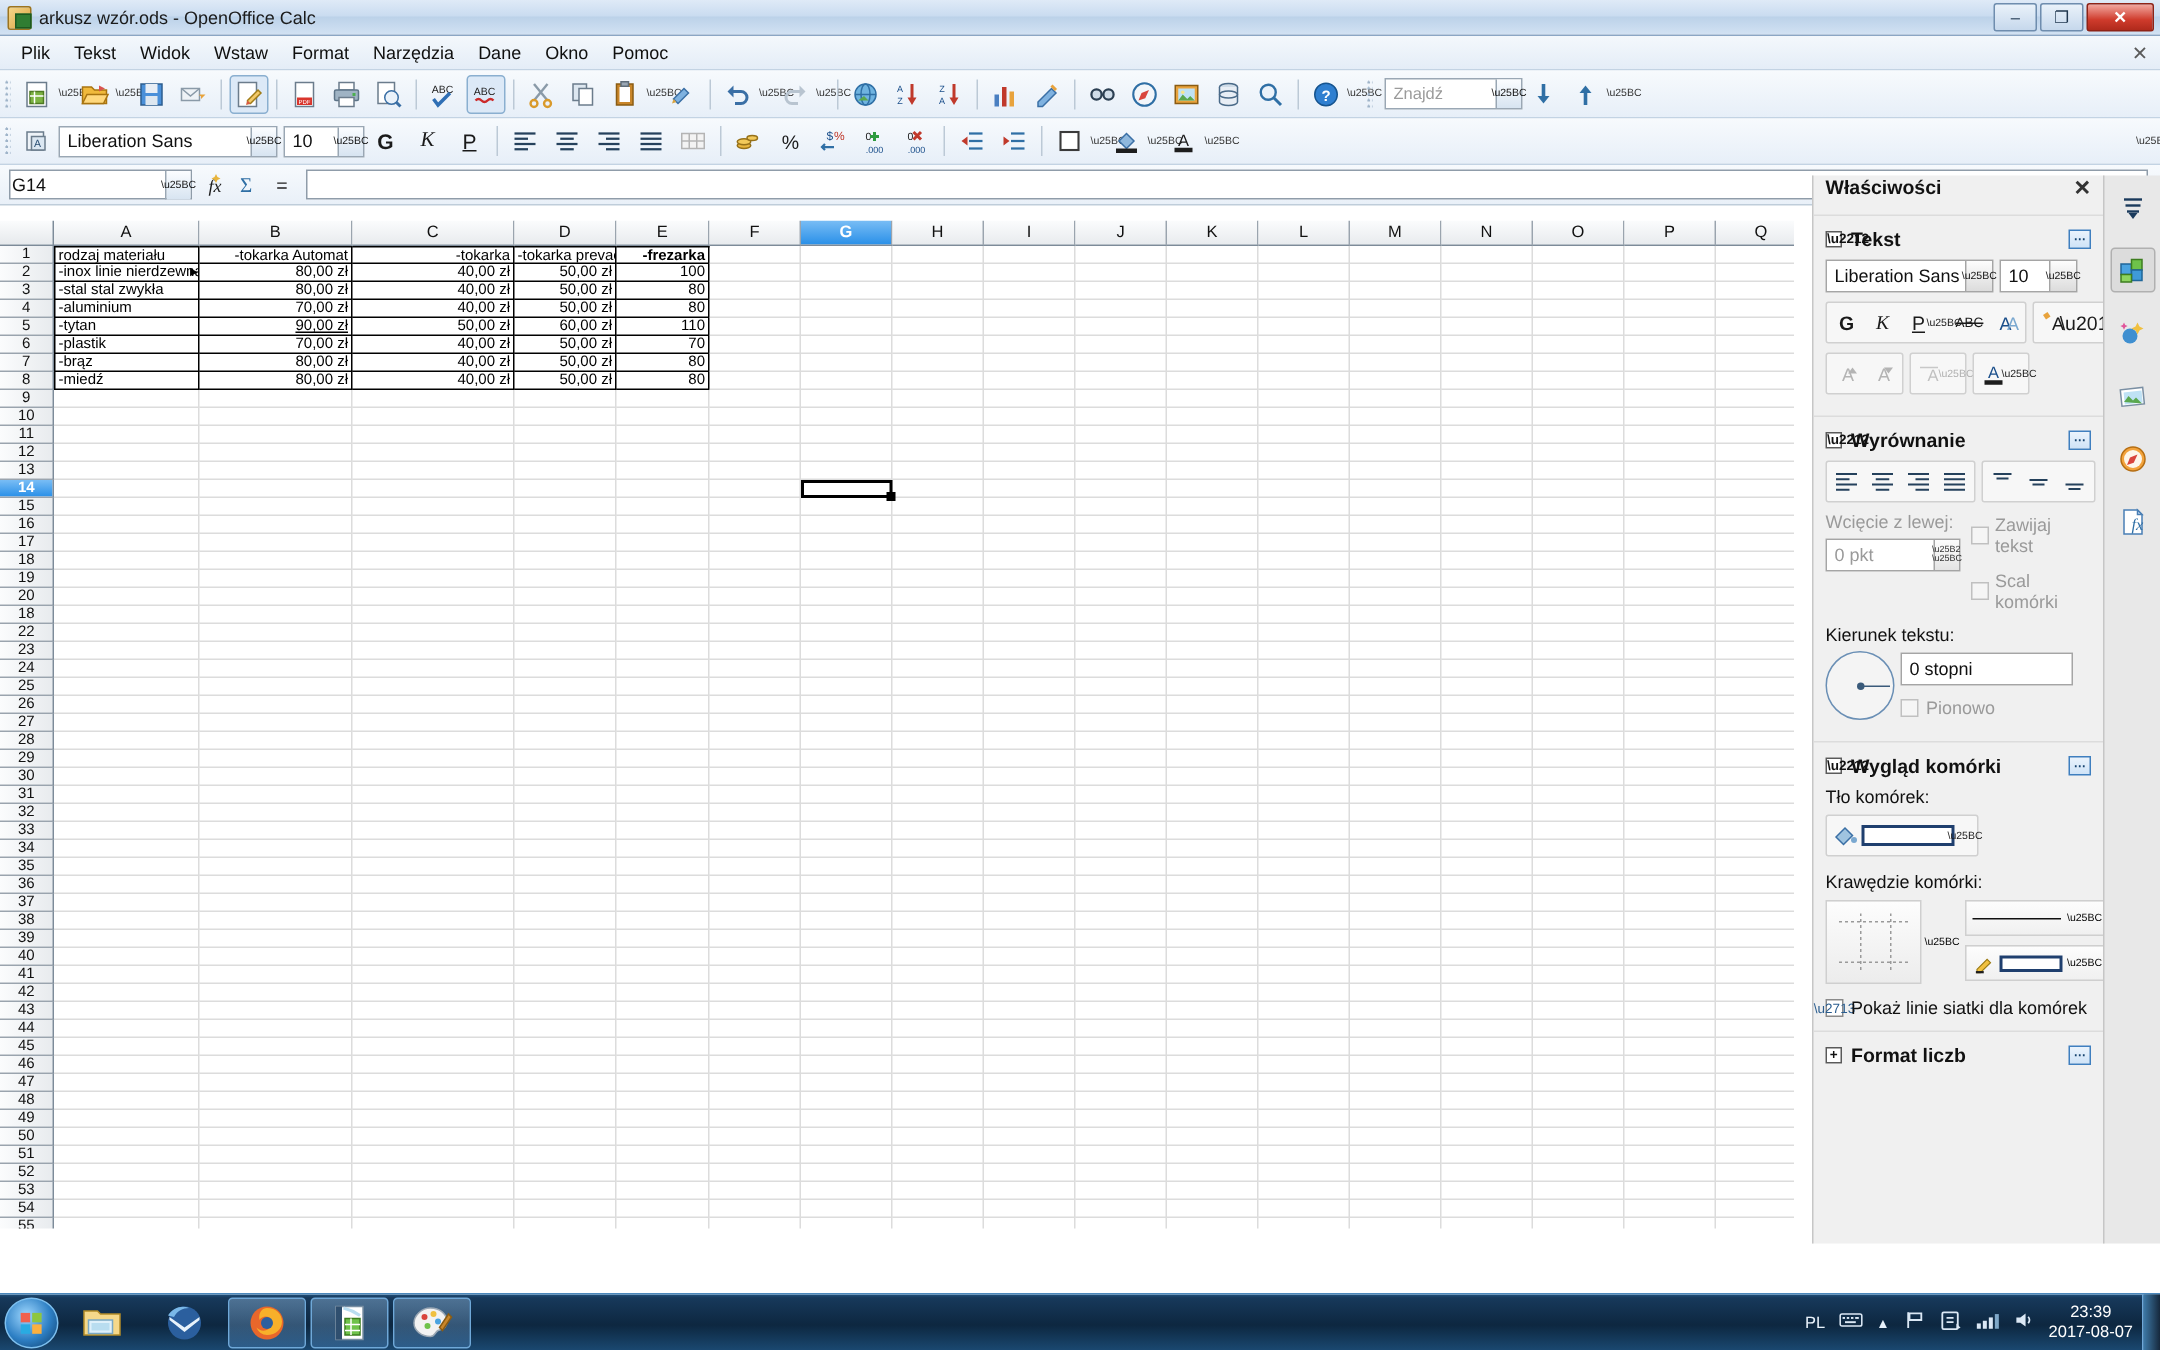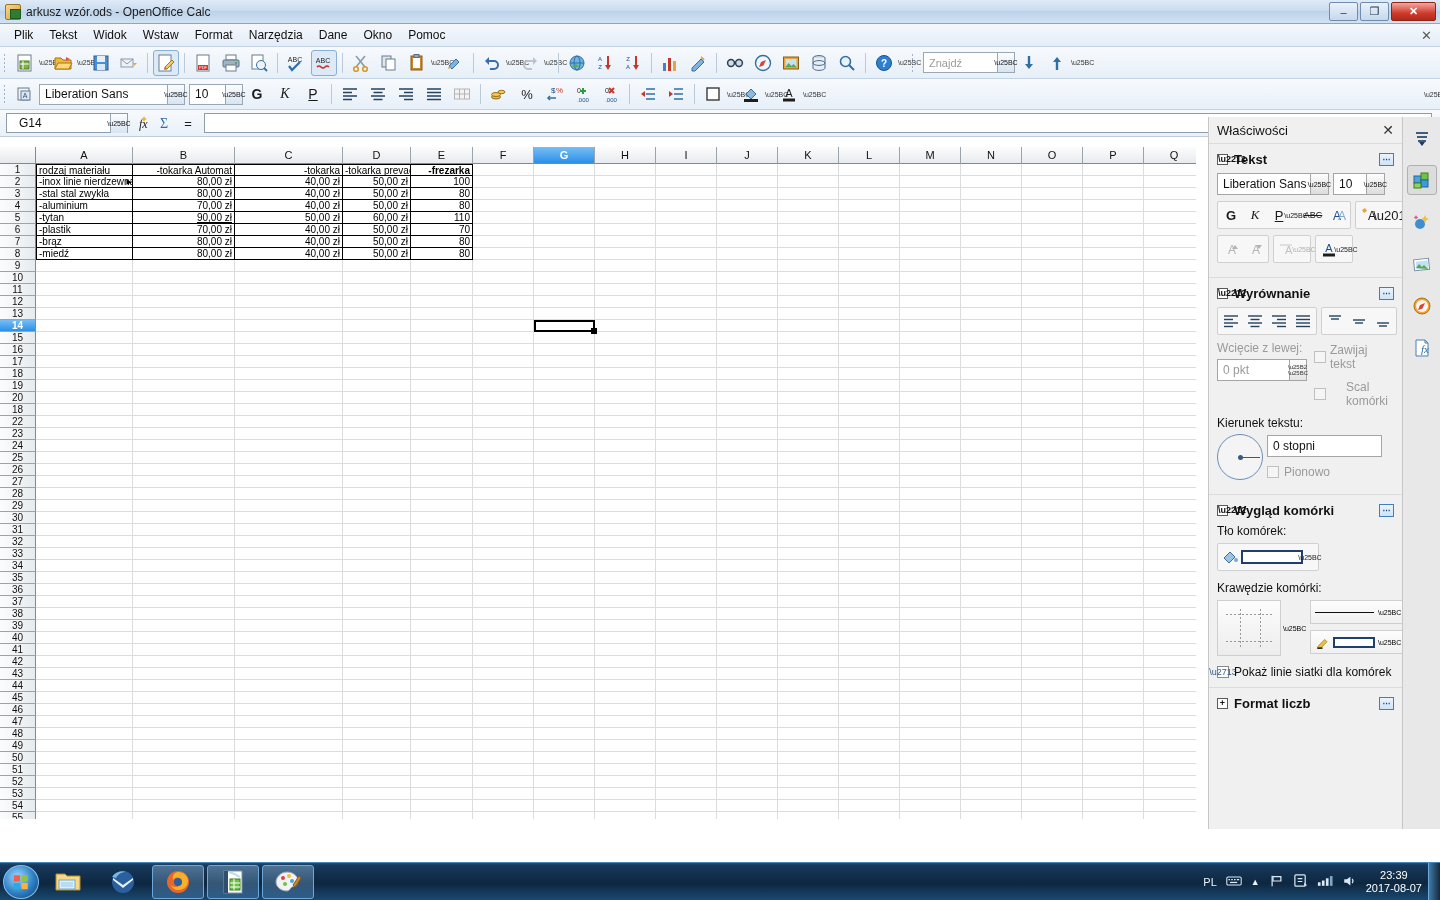--- a/index.html
+++ b/index.html
@@ -110,21 +110,21 @@
 
   
   .formulabar {
     position: absolute; left: 0; top: 110px; width: 1440px; height: 27px;
     background: linear-gradient(to bottom, #f7fafd, #e9f0f8);
     border-bottom: 1px solid #bfcdda;
     display: flex; align-items: center; padding-left: 6px;
   }
   .namebox {
     width: 122px; height: 20px; background: #fff; border: 1px solid #8f9ca9;
-    display: flex; align-items: center; padding-left: 12px; font-size: 12px; color: #111;
+    display: flex; align-items: center; padding-left: 1px; font-size: 12px; color: #111;
   }
   .fb-btn { width: 24px; height: 22px; display: flex; align-items: center; justify-content: center; font-size: 14px; }
   .inputline {
     flex: 1; height: 20px; background: #fff; border: 1px solid #8f9ca9;
     margin-right: 8px; margin-left: 4px;
   }
 
   
   .sheetwrap {
     position: absolute; left: 0; top: 147px; width: 1196px; height: 672px;
@@ -273,22 +273,22 @@
     position: absolute; left: 1402px; top: 117px; width: 38px; height: 712px;
     background: #e8e8e8; border-left: 1px solid #c6c6c6;
     display: flex; flex-direction: column; align-items: center; padding-top: 6px; gap: 12px;
   }
   .rail-btn {
     width: 30px; height: 30px; display: flex; align-items: center; justify-content: center;
     border-radius: 3px; border: 1px solid transparent;
   }
   .rail-btn.active { background: #dcdcdc; border: 1px solid #b0b0b0; }
   .sb-title {
-    height: 26px; display: flex; align-items: center; padding: 0 8px;
-    font-size: 13px; font-weight: normal; color: #111;
+    height: 26px; display: flex; align-items: flex-start; padding: 0 8px;
+    font-size: 13px; font-weight: bold; color: #111;
   }
   .sb-title .x { margin-left: auto; font-size: 14px; color: #333; }
   .sb-section {
     border-top: 1px solid #dcdcdc;
     padding: 4px 8px 8px 8px;
   }
   .sb-sec-hdr {
     display: flex; align-items: center; gap: 6px; font-size: 13px; font-weight: bold;
     color: #111; margin: 4px 0 6px 0;
   }
@@ -2150,21 +2150,21 @@
           <div class="spin">
             <span>0 pkt</span>
             <span class="arrows">\u25B2<br>\u25BC</span>
           </div>
         </div>
         <div style="width:80px;padding-top:2px">
           <div style="display:flex;align-items:center;gap:4px;margin-bottom:9px">
             <span class="chk dim"></span>
             <span class="lbl dim">Zawijaj tekst</span>
           </div>
-          <div style="display:flex;align-items:center;gap:20px">
+          <div style="display:flex;align-items:center;gap:4px">
             <span class="chk dim"></span>
             <span class="lbl dim">Scal komórki</span>
           </div>
         </div>
       </div>
       <div class="lbl" style="margin:8px 0 4px 0">Kierunek tekstu:</div>
       <div class="sb-row" style="align-items:center">
         <div class="dial"></div>
         <div style="flex:1">
           <div class="sb-combo" style="width:115px;margin-bottom:8px">

